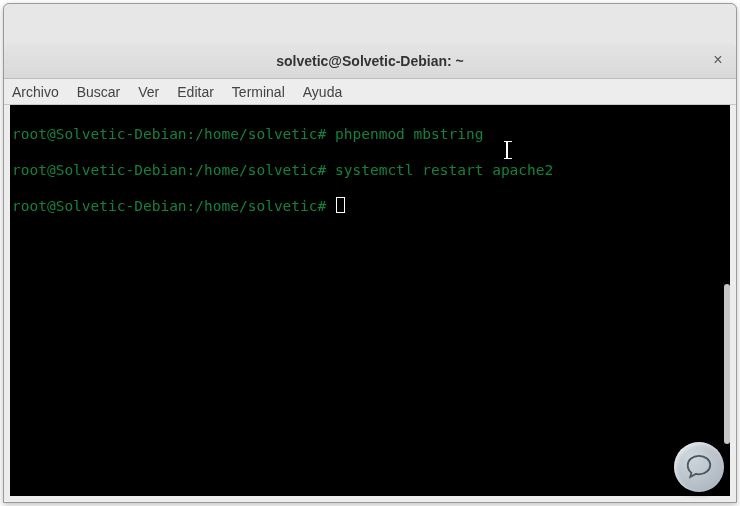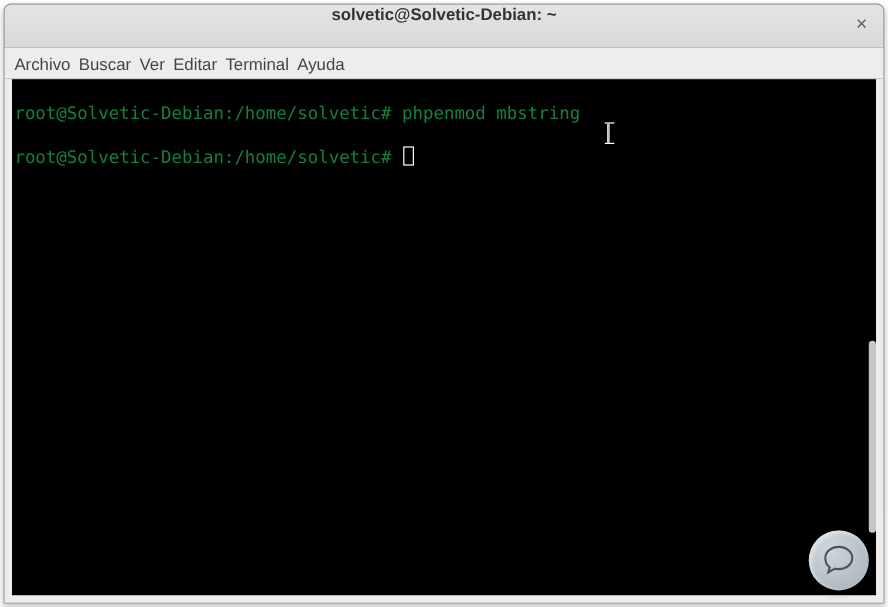--- a/index.html
+++ b/index.html
@@ -17,39 +17,40 @@
       border-radius: 6px 6px 0 0;
       position: absolute;
       top: 3px; left: 3px; right: 3px; bottom: 3px;
       display: flex;
       flex-direction: column;
       box-shadow: 0 2px 6px rgba(0,0,0,0.25);
     }
     .titlebar {
       height: 36px;
       display: flex;
-      align-items: flex-start;
+      align-items: center;
       justify-content: center;
       position: relative;
       background: linear-gradient(to bottom, #e4e4e4, #d9d9d9);
       border-bottom: 1px solid #bcbcbc;
       border-radius: 6px 6px 0 0;
+      margin-top: 39px;
     }
     .title { font-size: 14px; font-weight: 700; color: #333; }
     .close-btn {
       position: absolute; right: 8px; top: 8px;
       width: 20px; height: 20px; line-height: 18px;
       text-align: center; font-size: 16px; color: #5a5a5a;
       cursor: pointer;
     }
     .menubar {
       height: 26px;
       display: flex; align-items: center;
       padding: 0 8px;
-      gap: 7px;
+      gap: 18px;
       background: #ededed;
       border-bottom: 1px solid #c9c9c9;
       font-size: 14px; color: #444;
     }
     .menu-item { cursor: pointer; }
     .terminal-wrap {
       flex: 1;
       padding: 0 6px 6px 6px;
       background: #ededed;
       display: flex;
@@ -118,20 +119,21 @@
     <span class="menu-item">Buscar</span>
     <span class="menu-item">Ver</span>
     <span class="menu-item">Editar</span>
     <span class="menu-item">Terminal</span>
     <span class="menu-item">Ayuda</span>
   </div>
 
   <div class="terminal-wrap">
     <div class="terminal">
 <span class="tline"><span>root@Solvetic-Debian:/home/solvetic#</span> <span>phpenmod mbstring</span></span>
+<span class="tline"><span>root@Solvetic-Debian:/home/solvetic#</span> <span>systemctl restart apache2</span></span>
 <span class="tline"><span>root@Solvetic-Debian:/home/solvetic#</span> <span class="cursor-block"></span></span>
       <span class="ibeam"></span>
     </div>
   </div>
 </div>
 
 <div class="scrollthumb"></div>
 
 <div class="chat-bubble">
   <svg viewBox="0 0 24 24">

